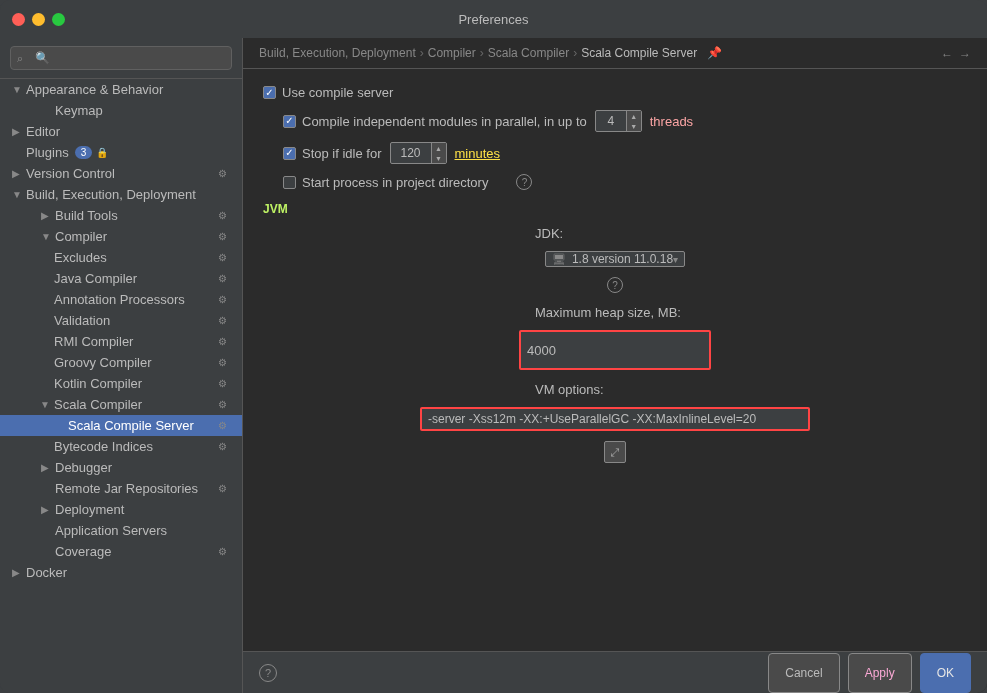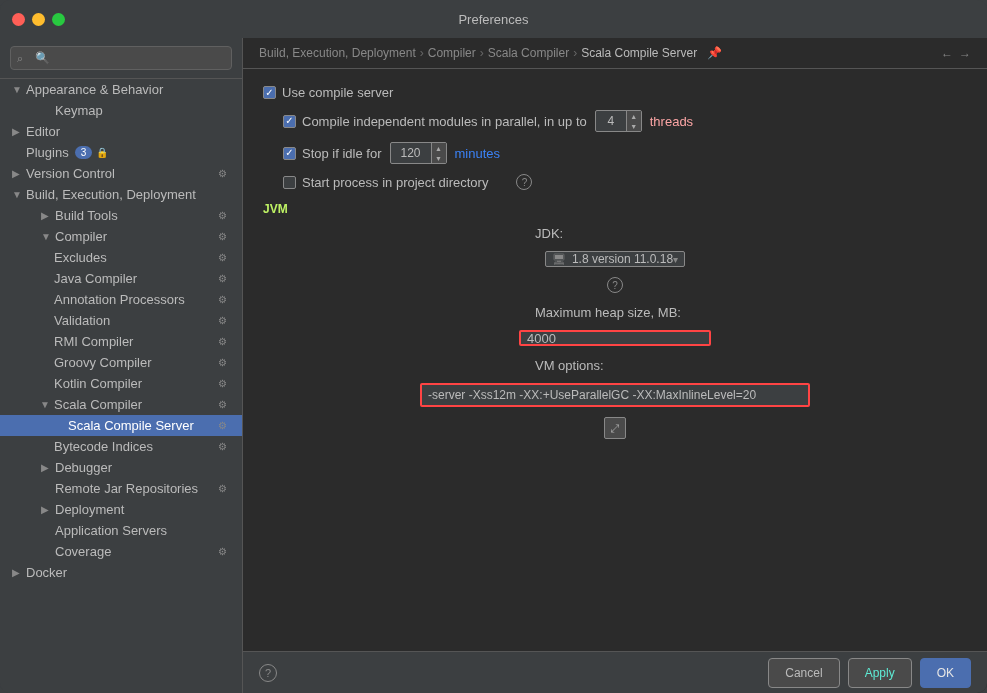--- a/index.html
+++ b/index.html
@@ -292,21 +292,21 @@
       color: #888;
       font-size: 10px;
       cursor: pointer;
     }
     .text-input {
       border: 2px solid #ff4444;
       background: #3c3f41;
       color: #bbbbbb;
       font-size: 13px;
       padding: 2px 6px;
-      height: 16px;
+      height: 40px;
       min-width: 80px;
       outline: none;
       border-radius: 2px;
     }
     .vm-options-input {
       border: 2px solid #ff4444;
       background: #3c3f41;
       color: #bbbbbb;
       font-size: 12px;
       padding: 2px 6px;
@@ -334,34 +334,34 @@
       background: #3c3f41;
       border-top: 1px solid #555;
       display: flex;
       align-items: center;
       justify-content: flex-end;
       padding: 0 16px;
       gap: 8px;
       flex-shrink: 0;
     }
     .btn {
-      height: 30px;
+      height: 40px;
       padding: 0 16px;
       border-radius: 4px;
       border: 1px solid #888;
       cursor: pointer;
       font-size: 12px;
     }
     .btn-cancel {
       background: #4a4a4a;
       color: #bbbbbb;
     }
     .btn-apply {
       background: #4a4a4a;
-      color: #5eead4;
+      color: #f9a8d4;
     }
     .btn-ok {
       background: #4b6eaf;
       color: #e5e5e5;
       border-color: #4b6eaf;
     }
     .help-bottom {
       position: absolute;
       left: 16px;
       bottom: 10px;
@@ -598,21 +598,21 @@
             </div>
             <span>Stop if idle for</span>
           </label>
           <div class="spinner-input">
             <span class="spinner-value" style="min-width:40px;">120</span>
             <div class="spinner-buttons">
               <button class="spinner-btn">▲</button>
               <button class="spinner-btn">▼</button>
             </div>
           </div>
-          <span style="color:#3b82f6;">minutes</span>
+          <span style="color:#fde047;text-decoration:underline;">minutes</span>
         </div>
 
         <div class="option-row" style="margin-left:20px;gap:28px;">
           <label class="checkbox-label">
             <div class="checkbox unchecked">
             </div>
             <span>Start process in project directory</span>
           </label>
           <div class="help-icon">?</div>
         </div>

